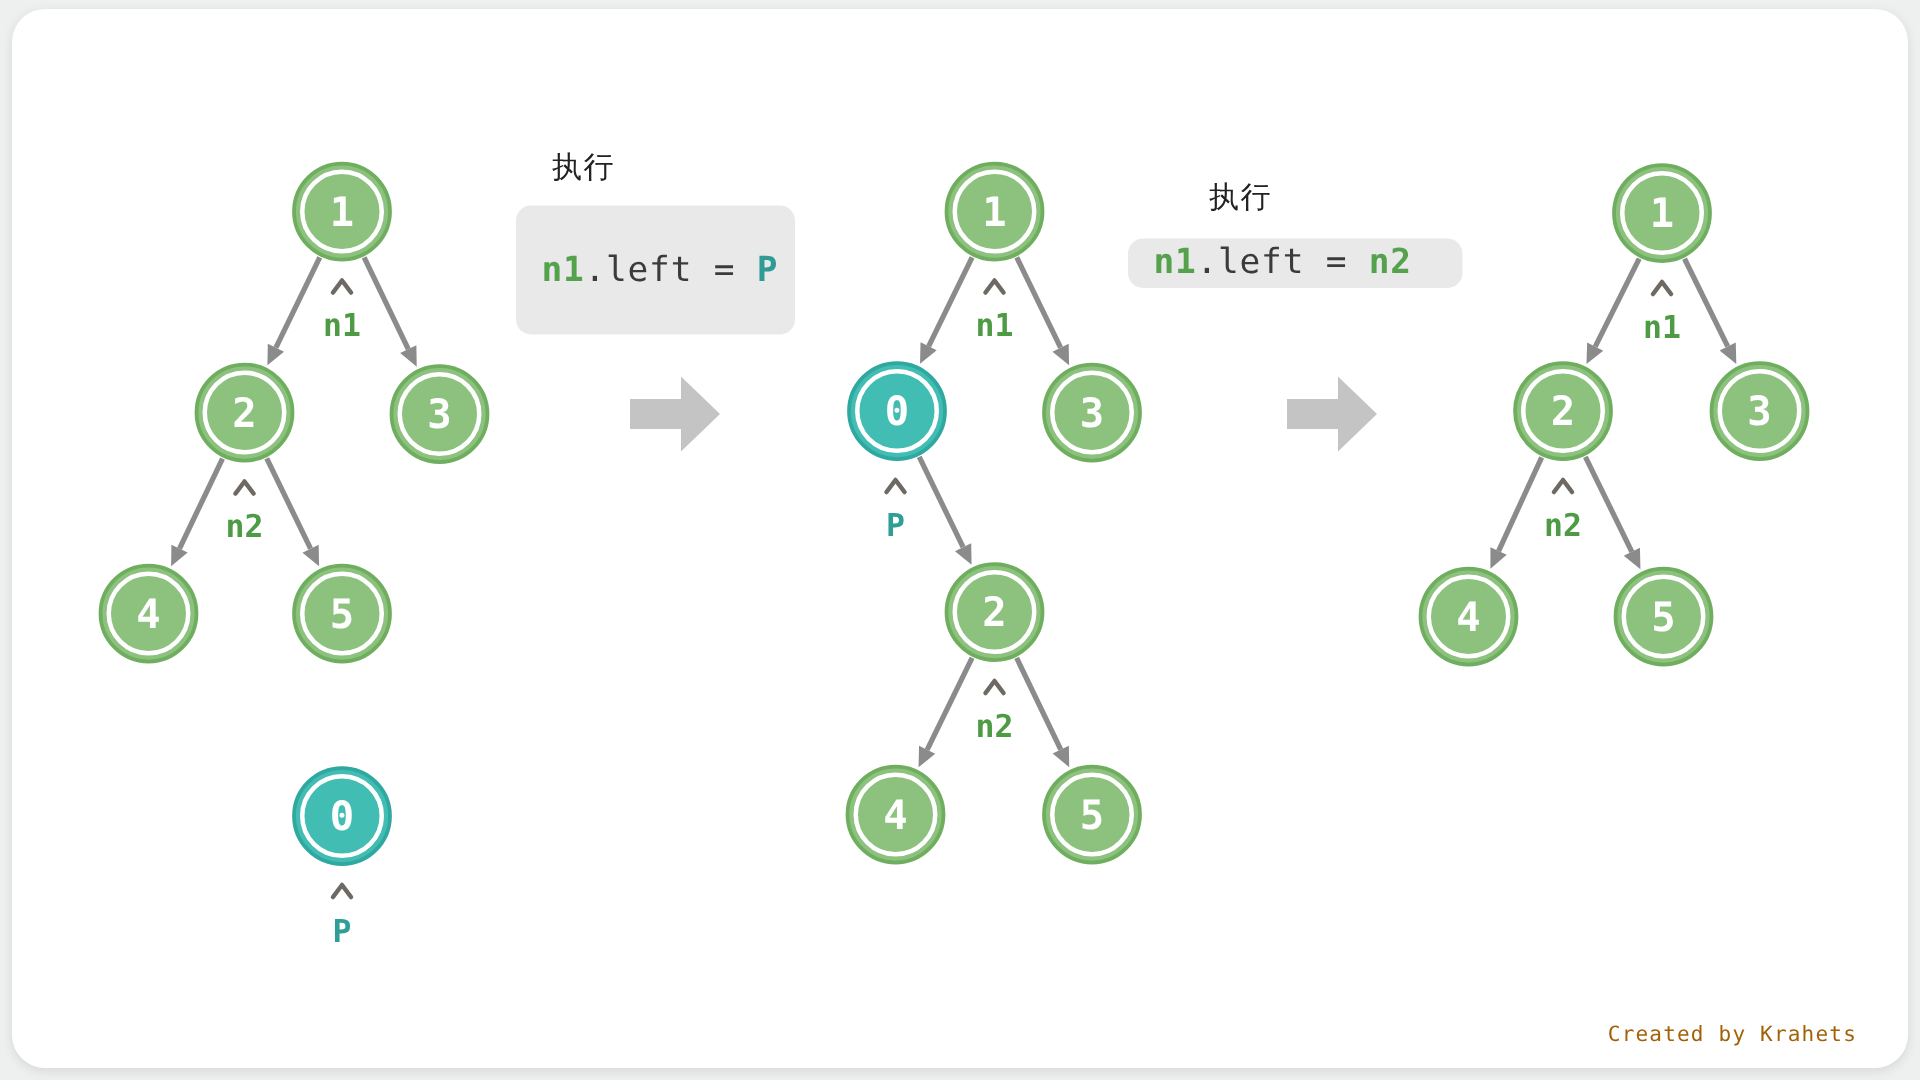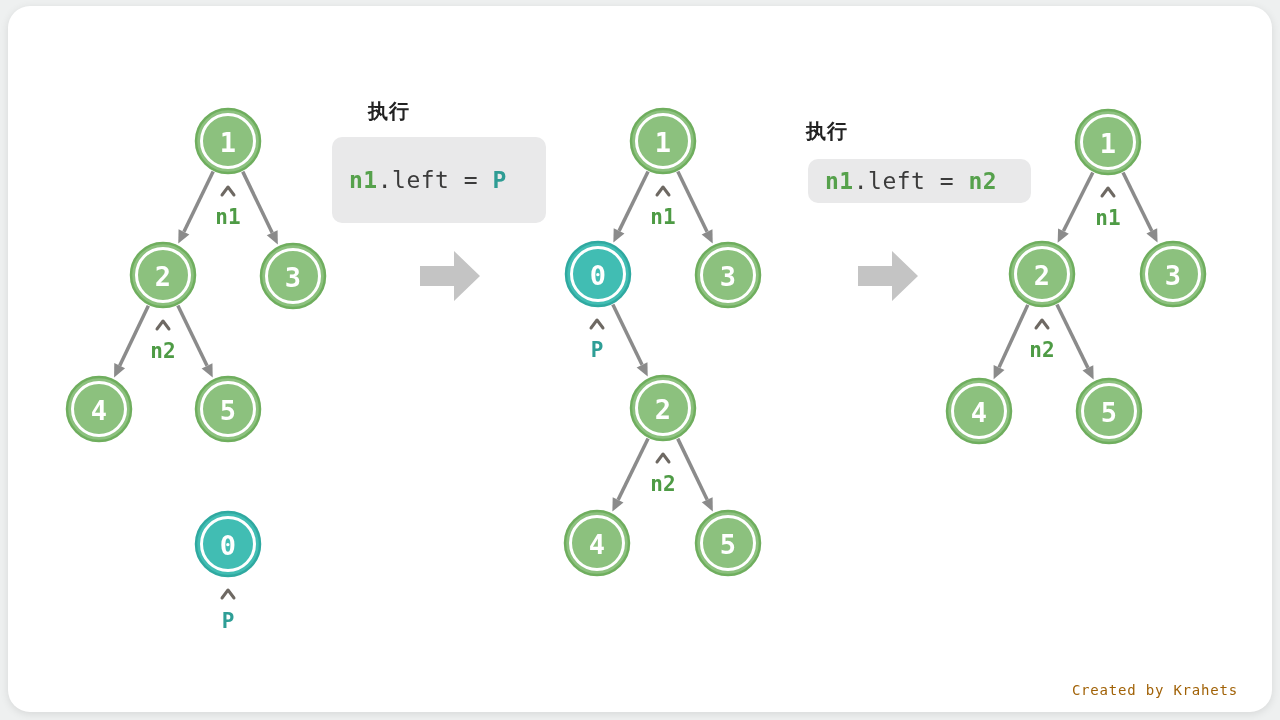--- a/index.html
+++ b/index.html
@@ -11,21 +11,20 @@
   .card{
     position:absolute;left:8px;top:6px;width:1264px;height:706px;
     background:#ffffff;border-radius:22px;
     box-shadow:0 2px 8px rgba(0,0,0,0.10);
   }
   svg.diagram{position:absolute;left:0;top:0;}
   .exec-heading{
     position:absolute;
     font-size:20px;color:#222;letter-spacing:1px;
     font-family:"Liberation Sans", sans-serif;
-    font-weight:bold;
   }
   .code-box{
     position:absolute;background:#e9e9ea;border-radius:10px;
     display:flex;flex-direction:column;justify-content:center;
     padding-left:17px;box-sizing:border-box;
   }
   .code-line{
     font-family:"DejaVu Sans Mono","Liberation Mono",monospace;
     font-size:23px;line-height:35px;white-space:pre;color:#3b3b3b;
     letter-spacing:0.5px;
@@ -193,23 +192,23 @@
       </g>
       <g>
         <path d="M 1036 328 L 1042 320 L 1048 328" fill="none" stroke="#6e6963" stroke-width="3" stroke-linecap="round" stroke-linejoin="round"></path>
         <text x="1042" y="350" fill="#4e9b45" font-family="&quot;DejaVu Sans Mono&quot;,&quot;Liberation Mono&quot;,monospace" font-size="21" font-weight="bold" text-anchor="middle" dominant-baseline="central">n2</text>
       </g>
     </g>
   </svg>
 
 <div class="exec-heading" style="left:368px;top:98px">执行</div>
 
-<div class="code-box" style="left:332px;top:137px;width:214px;height:86px">
+<div class="code-box" style="left:344px;top:137px;width:186px;height:86px">
   <div class="code-line"><span class="seg-green">n1</span><span class="seg-plain">.left = </span><span class="seg-teal">P</span></div>
 </div>
 
 <div class="exec-heading" style="left:806px;top:118px">执行</div>
 
-<div class="code-box" style="left:808px;top:159px;width:223px;height:44px">
+<div class="code-box" style="left:752px;top:159px;width:223px;height:33px">
   <div class="code-line"><span class="seg-green">n1</span><span class="seg-plain">.left = </span><span class="seg-green">n2</span></div>
 </div>
 
 <div class="watermark">Created by Krahets</div>
 
 </body></html>

